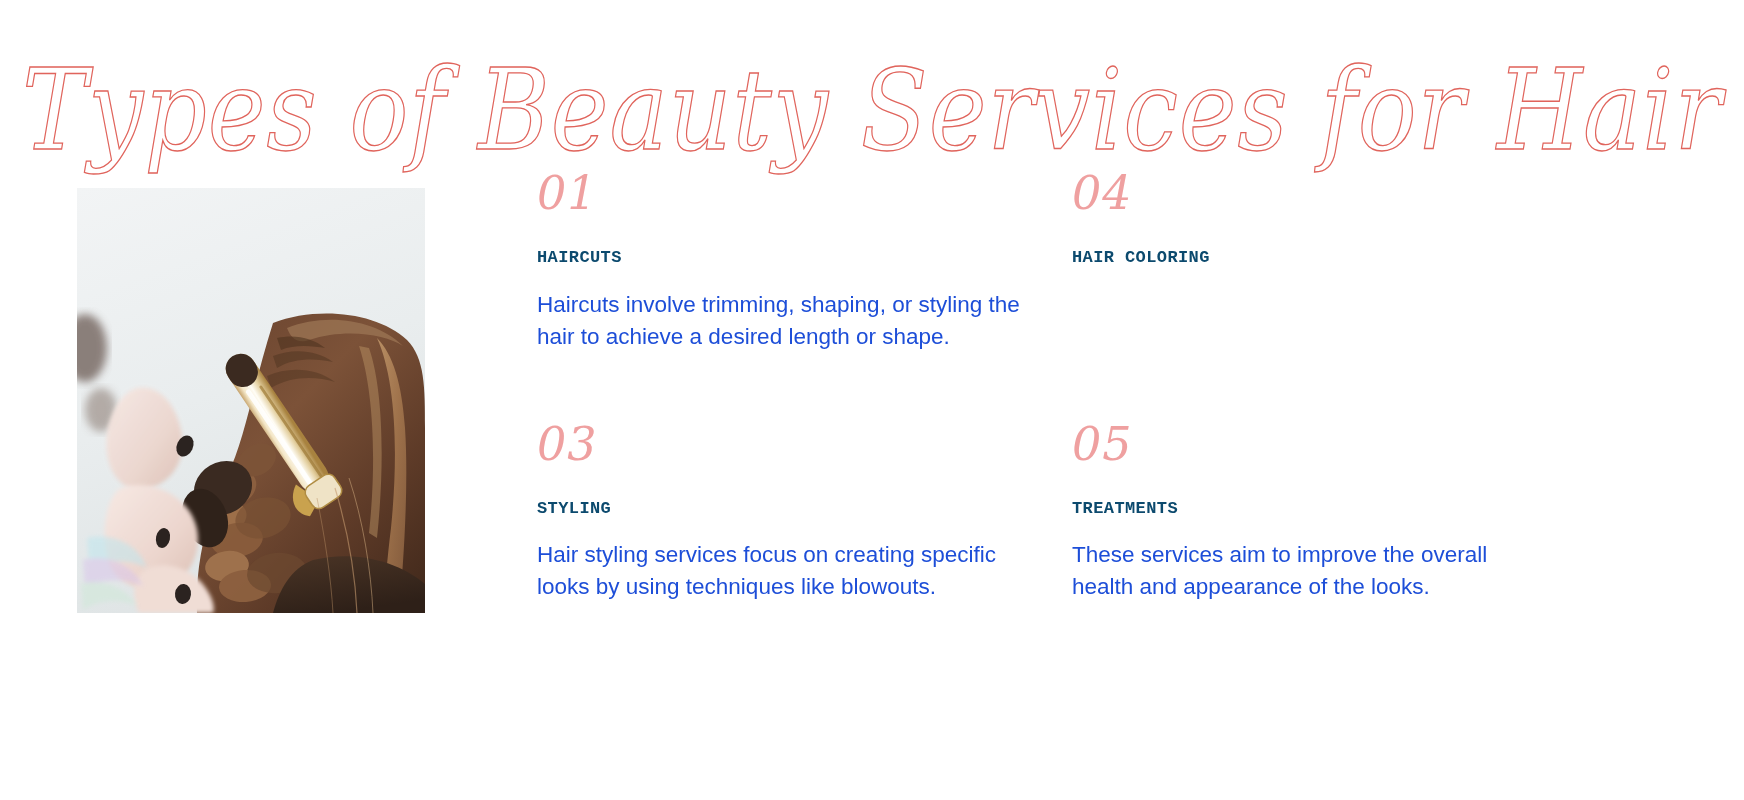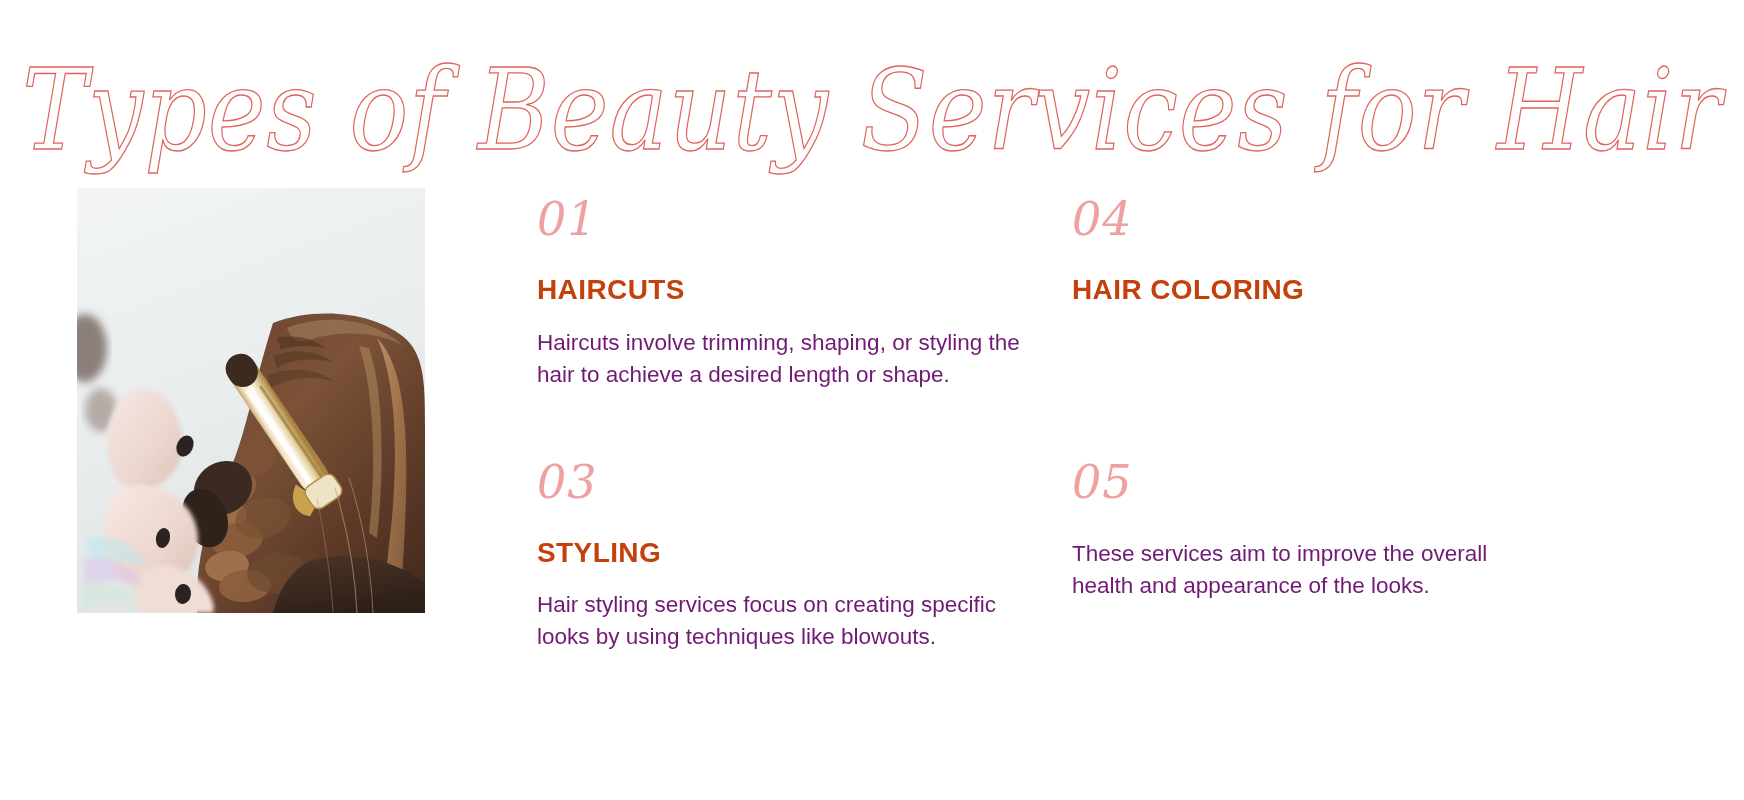--- a/index.html
+++ b/index.html
@@ -54,21 +54,21 @@
     height: 425px;
     overflow: hidden;
     background: #eceff0;
   }
   .photo svg { display: block; width: 348px; height: 425px; }
 
   
   .grid {
     position: absolute;
     left: 537px;
-    top: 196px;
+    top: 170px;
     width: 1070px;
     display: grid;
     grid-template-columns: 535px 535px;
     grid-template-rows: auto auto;
     row-gap: 68px;
   }
 
   .card { width: 500px; }
 
   .card-num {
@@ -76,36 +76,36 @@
     font-style: italic;
     font-weight: 400;
     font-size: 46px;
     line-height: 1;
     color: #efa0a0;
     letter-spacing: 1px;
     margin-bottom: 33px;
   }
 
   .card-title {
-    font-family: Liberation Sans, sans-serif;
+    font-family: Liberation Mono, monospace;
     font-weight: 700;
-    font-size: 28px;
+    font-size: 17px;
     line-height: 1.1;
     letter-spacing: 0.4px;
-    color: #c2410c;
+    color: #0c4a6e;
     text-transform: uppercase;
     margin-bottom: 21px;
   }
 
   .card-desc {
     font-family: "Liberation Sans", sans-serif;
     font-weight: 400;
     font-size: 22.5px;
     line-height: 1.42;
-    color: #701a75;
+    color: #1d4ed8;
     max-width: 500px;
   }
   .grid .card:nth-child(even) .card-desc { max-width: 470px; }
 </style>
 </head>
 <body>
 
 <div class="page">
 
   <div class="title-wrap">
@@ -235,17 +235,18 @@
     </div>
 
     <div class="card">
       <div class="card-num">03</div>
       <div class="card-title">STYLING</div>
       <div class="card-desc">Hair styling services focus on creating specific looks by using techniques like blowouts.</div>
     </div>
 
     <div class="card">
       <div class="card-num">05</div>
+      <div class="card-title">TREATMENTS</div>
       <div class="card-desc">These services aim to improve the overall health and appearance of the looks.</div>
     </div>
 
   </div>
 </div>
 
 </body></html>

